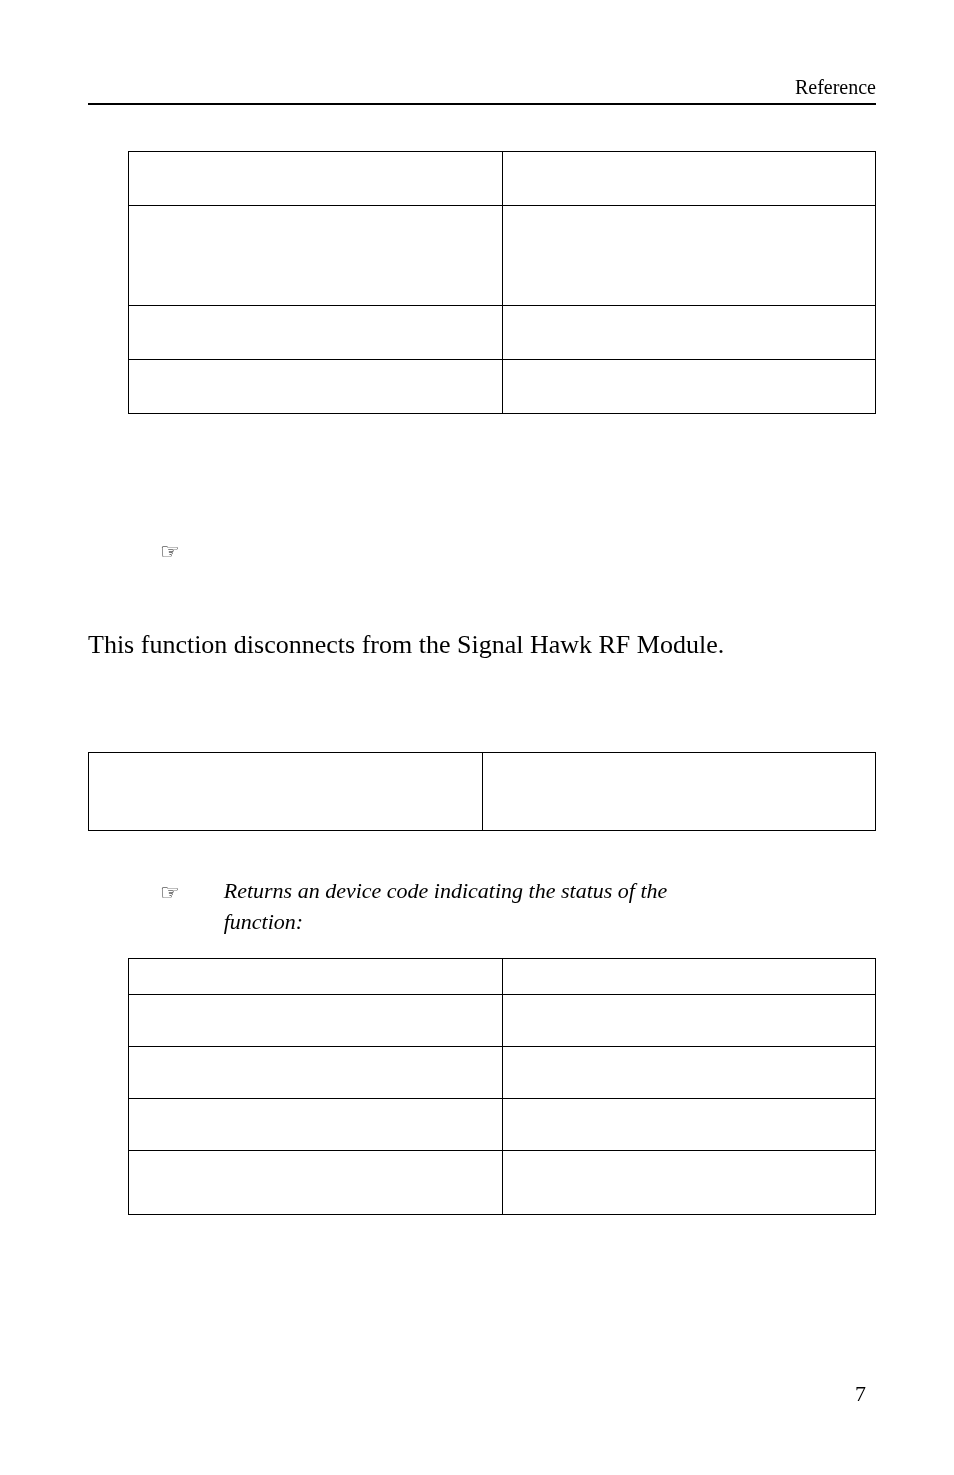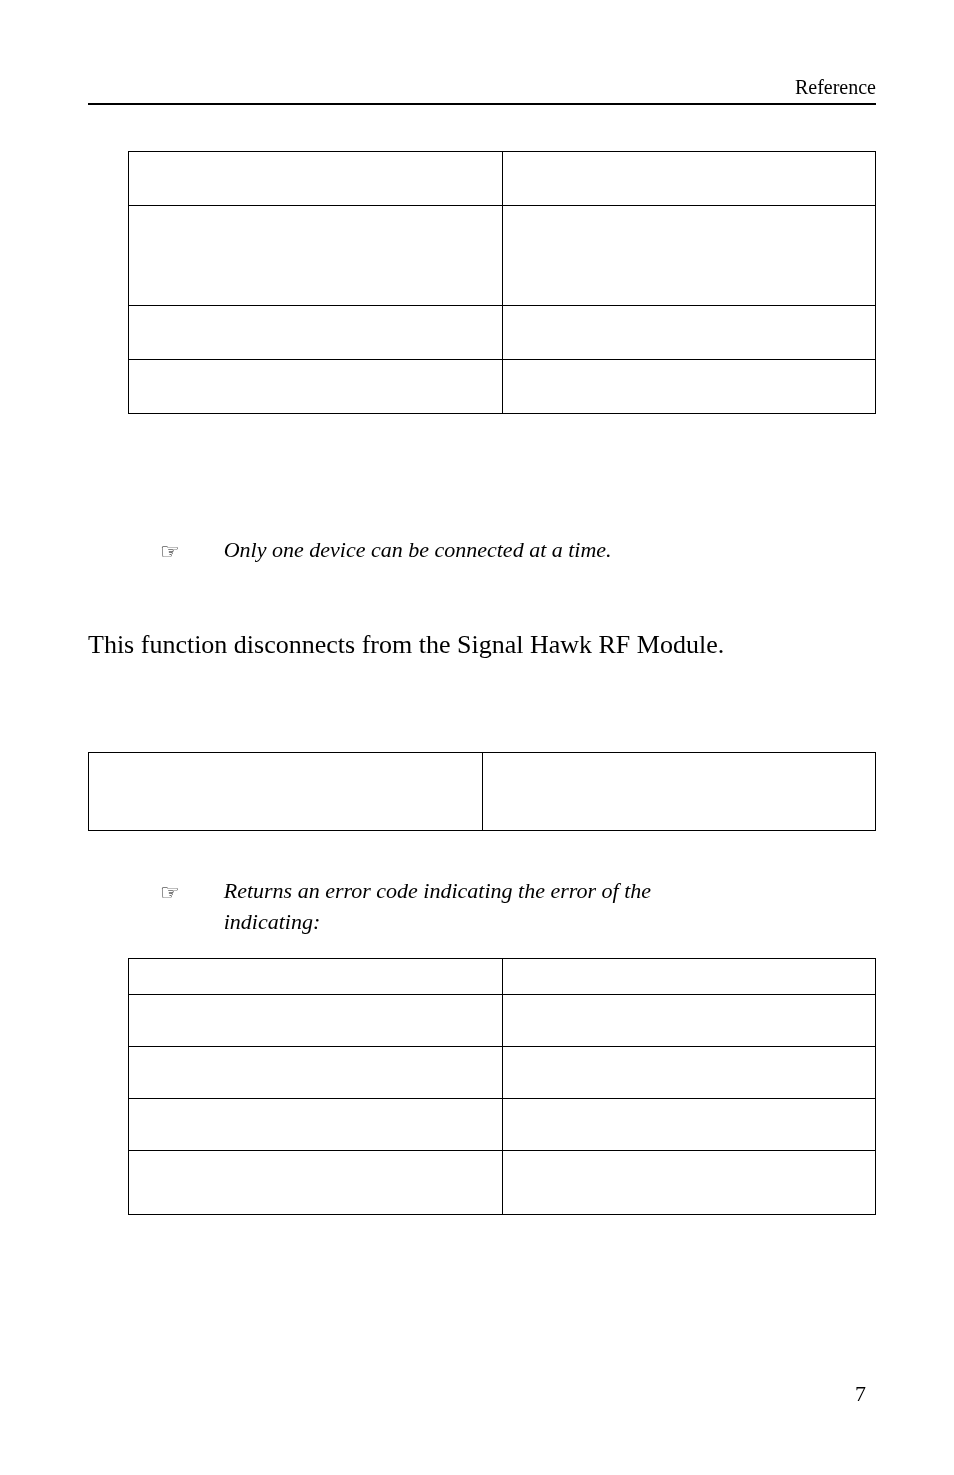--- a/index.html
+++ b/index.html
@@ -48,41 +48,40 @@
     <tr>
           <td></td>
           <td></td>
         </tr>
   </tbody>
     </table>
 
   <div class="note-block">
     <div class="note-row">
       <span class="note-icon">☞</span>
-      <span>Only one device can be connected at a time.</span>
     </div>
   </div>
 
   <p class="body-text">This function disconnects from the Signal Hawk RF Module.</p>
 
   <table class="tbl2">
     <tbody>
         <tr>
           <td></td>
           <td></td>
         </tr>
   </tbody>
     </table>
 
   <div class="note-block2">
     <div class="note-row">
       <span class="note-icon">☞</span>
       <div>
-        <span>Returns an error code indicating the error of the</span><br>
-        <span>indicating:</span>
+        <span>Returns an device code indicating the status of the</span><br>
+        <span>function:</span>
       </div>
     </div>
   </div>
 
   <table class="tbl3">
     <tbody>
         <tr>
           <th></th>
           <th></th>
         </tr>

